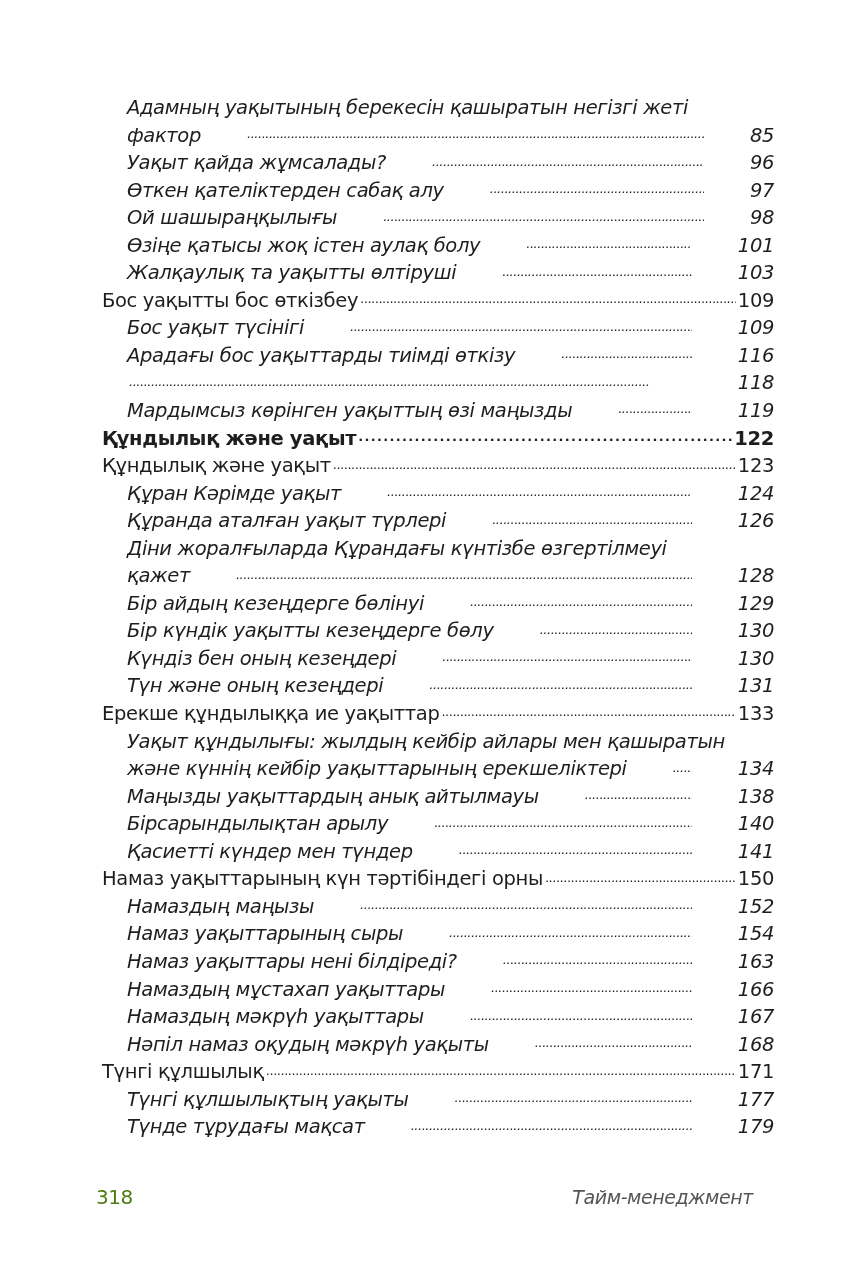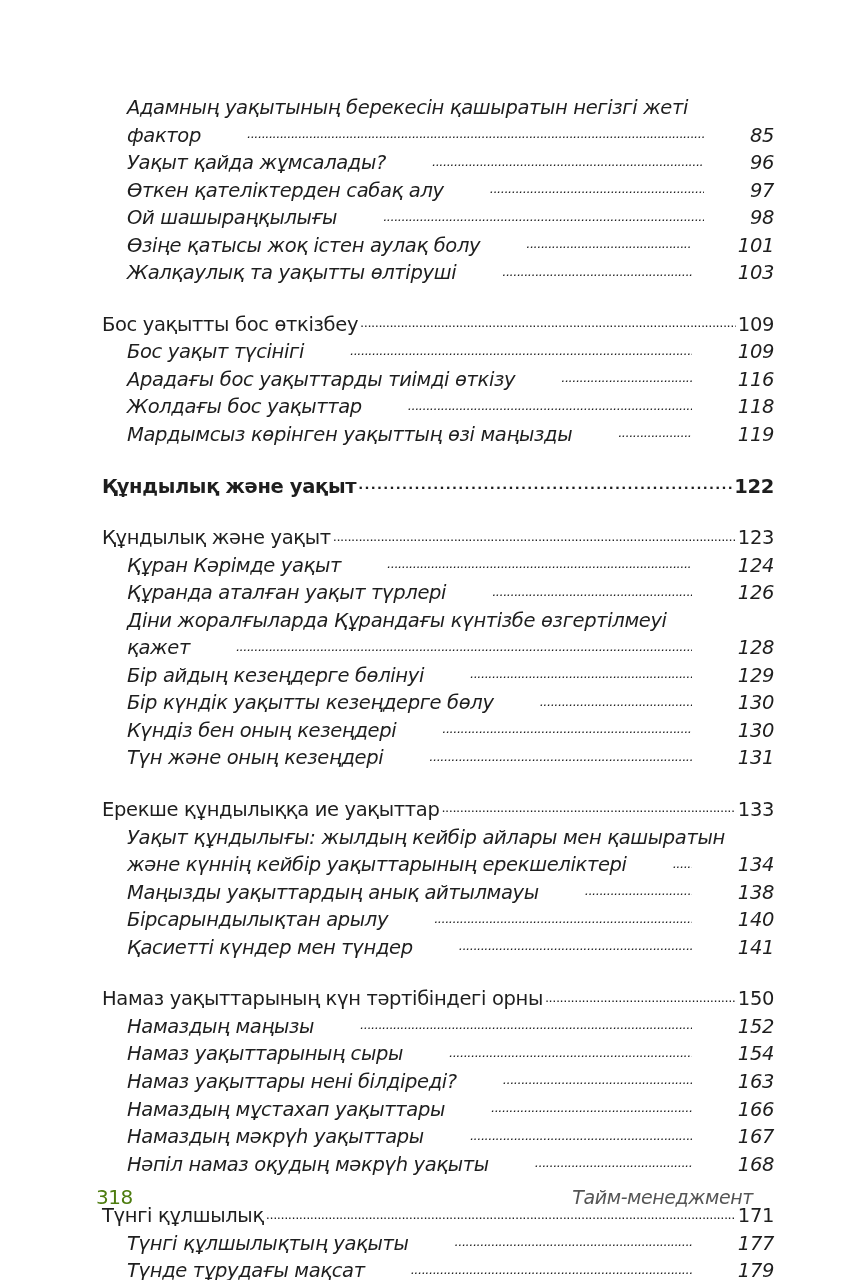--- a/index.html
+++ b/index.html
@@ -32,21 +32,20 @@
       text-align: center;
     }
     .row.sub {
       padding-left: 25px;
       font-style: italic;
       gap: 44px;
     }
     .row.top {
       padding-left: 0;
       font-style: normal;
-      margin-top: 24px;
     }
     .row.part {
       font-weight: bold;
       font-style: normal;
     }
     .row.wrap-first {
       padding-left: 25px;
       font-style: italic;
     }
     .title {
@@ -140,21 +139,20 @@
       <span class="title">Бос уақыт түсінігі</span>
       <span class="leader"></span>
       <span class="page">109</span>
     </div>
     <div class="row sub">
       <span class="title">Арадағы бос уақыттарды тиімді өткізу</span>
       <span class="leader"></span>
       <span class="page">116</span>
     </div>
     <div class="row sub">
-      <span class="title">Жолдағы бос уақыттар</span>
       <span class="leader"></span>
       <span class="page">118</span>
     </div>
     <div class="row sub">
       <span class="title">Мардымсыз көрінген уақыттың өзі маңызды</span>
       <span class="leader"></span>
       <span class="page">119</span>
     </div>
     <div class="row top part">
       <span class="title">Құндылық және уақыт</span>

